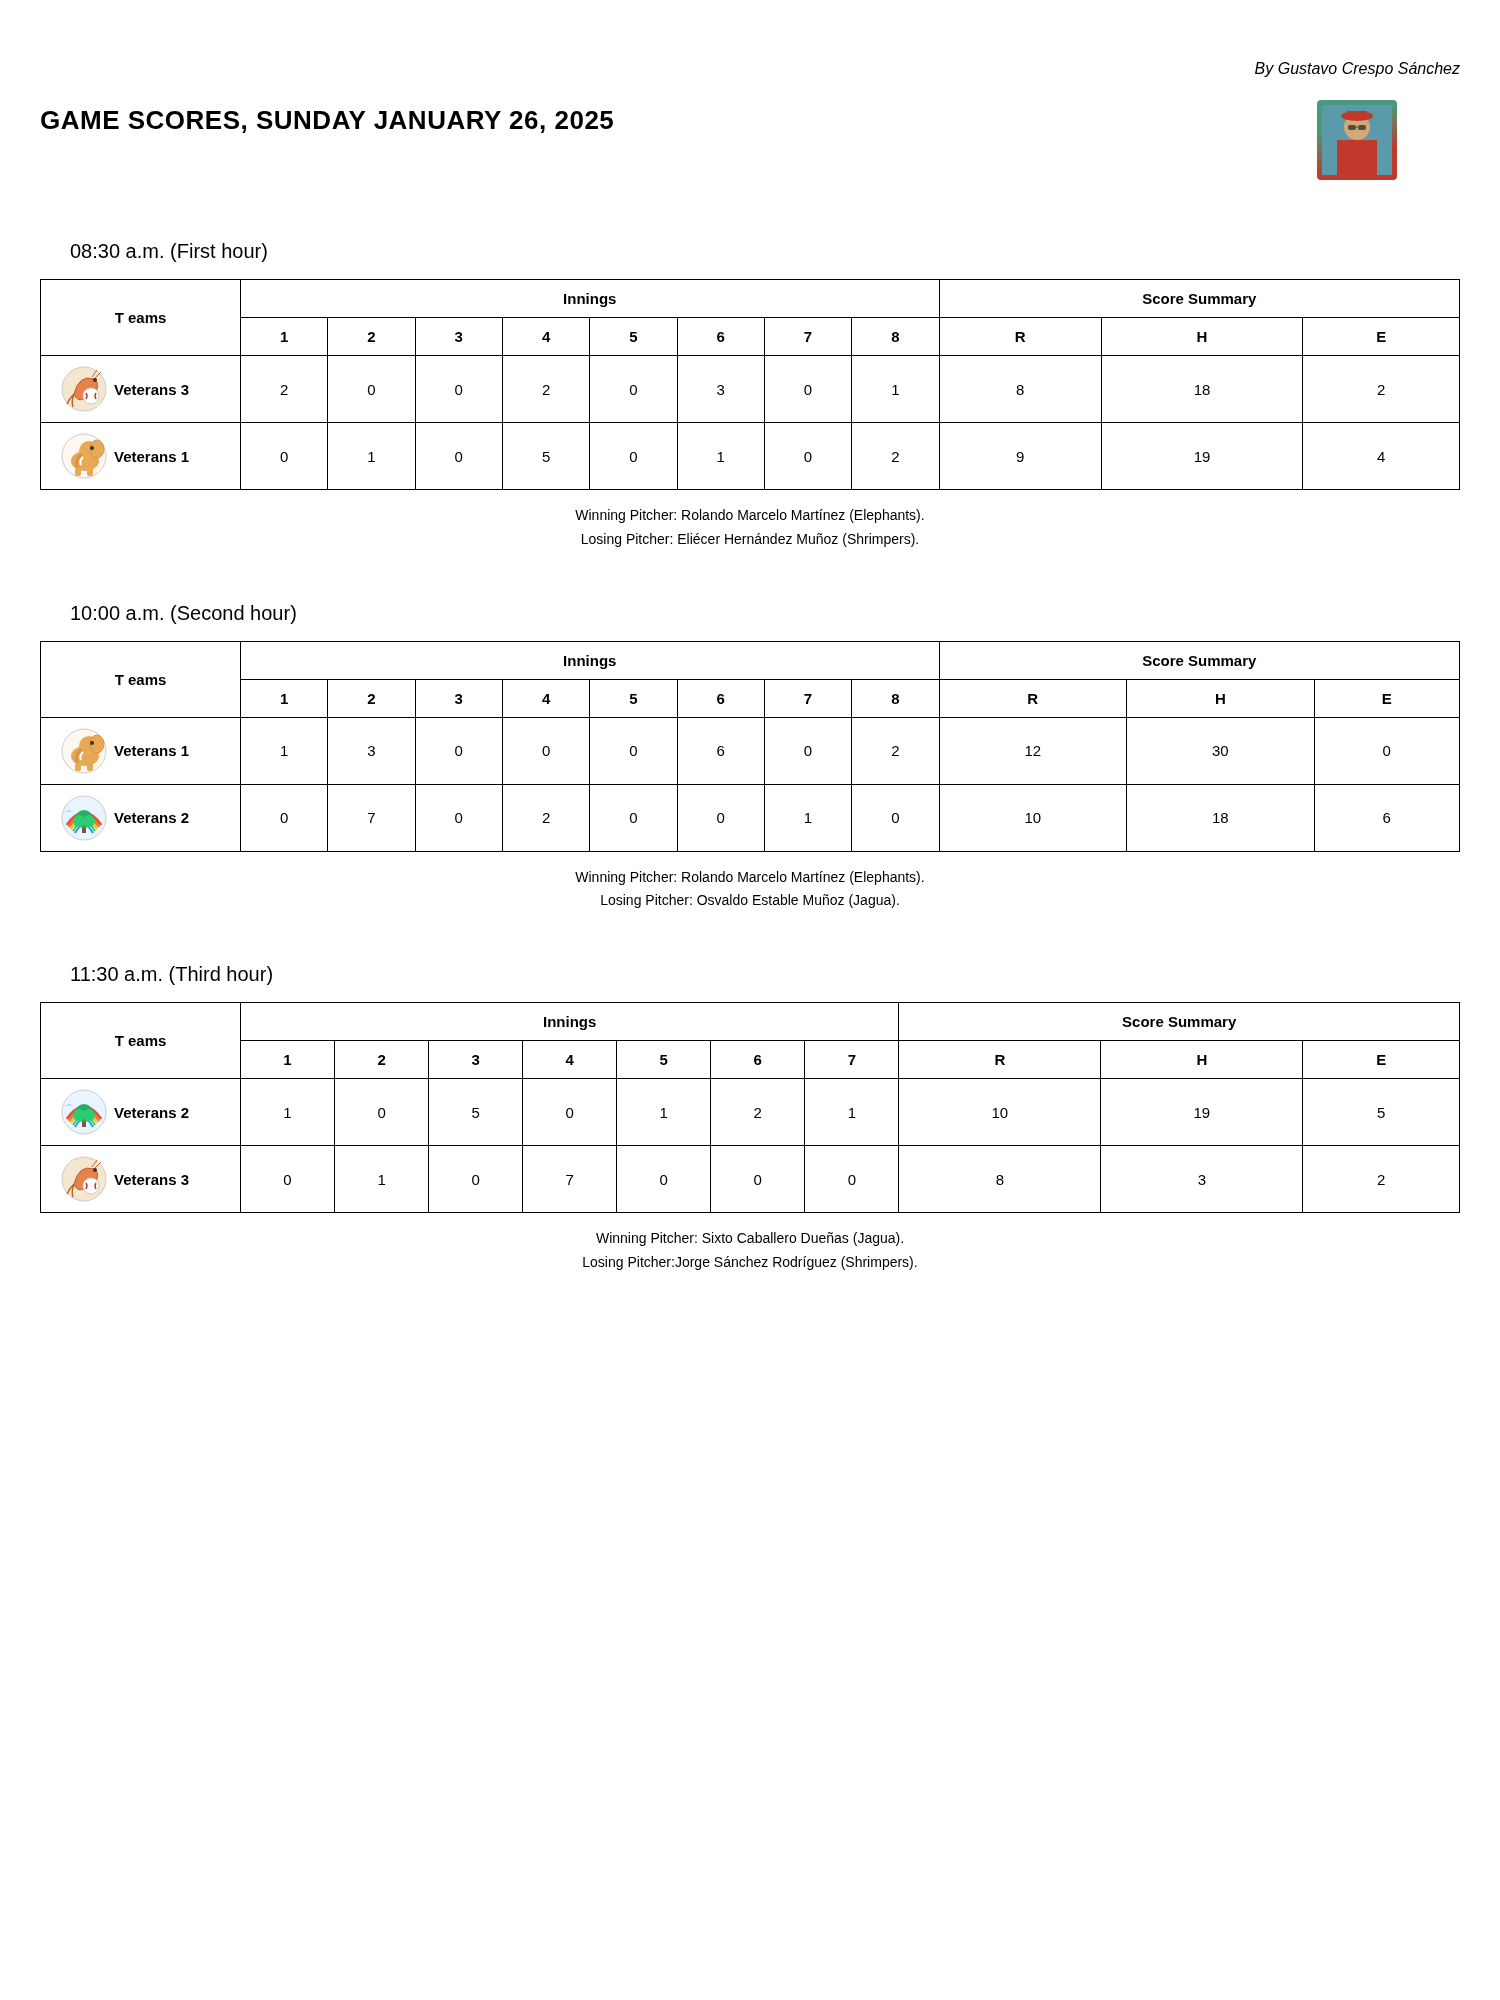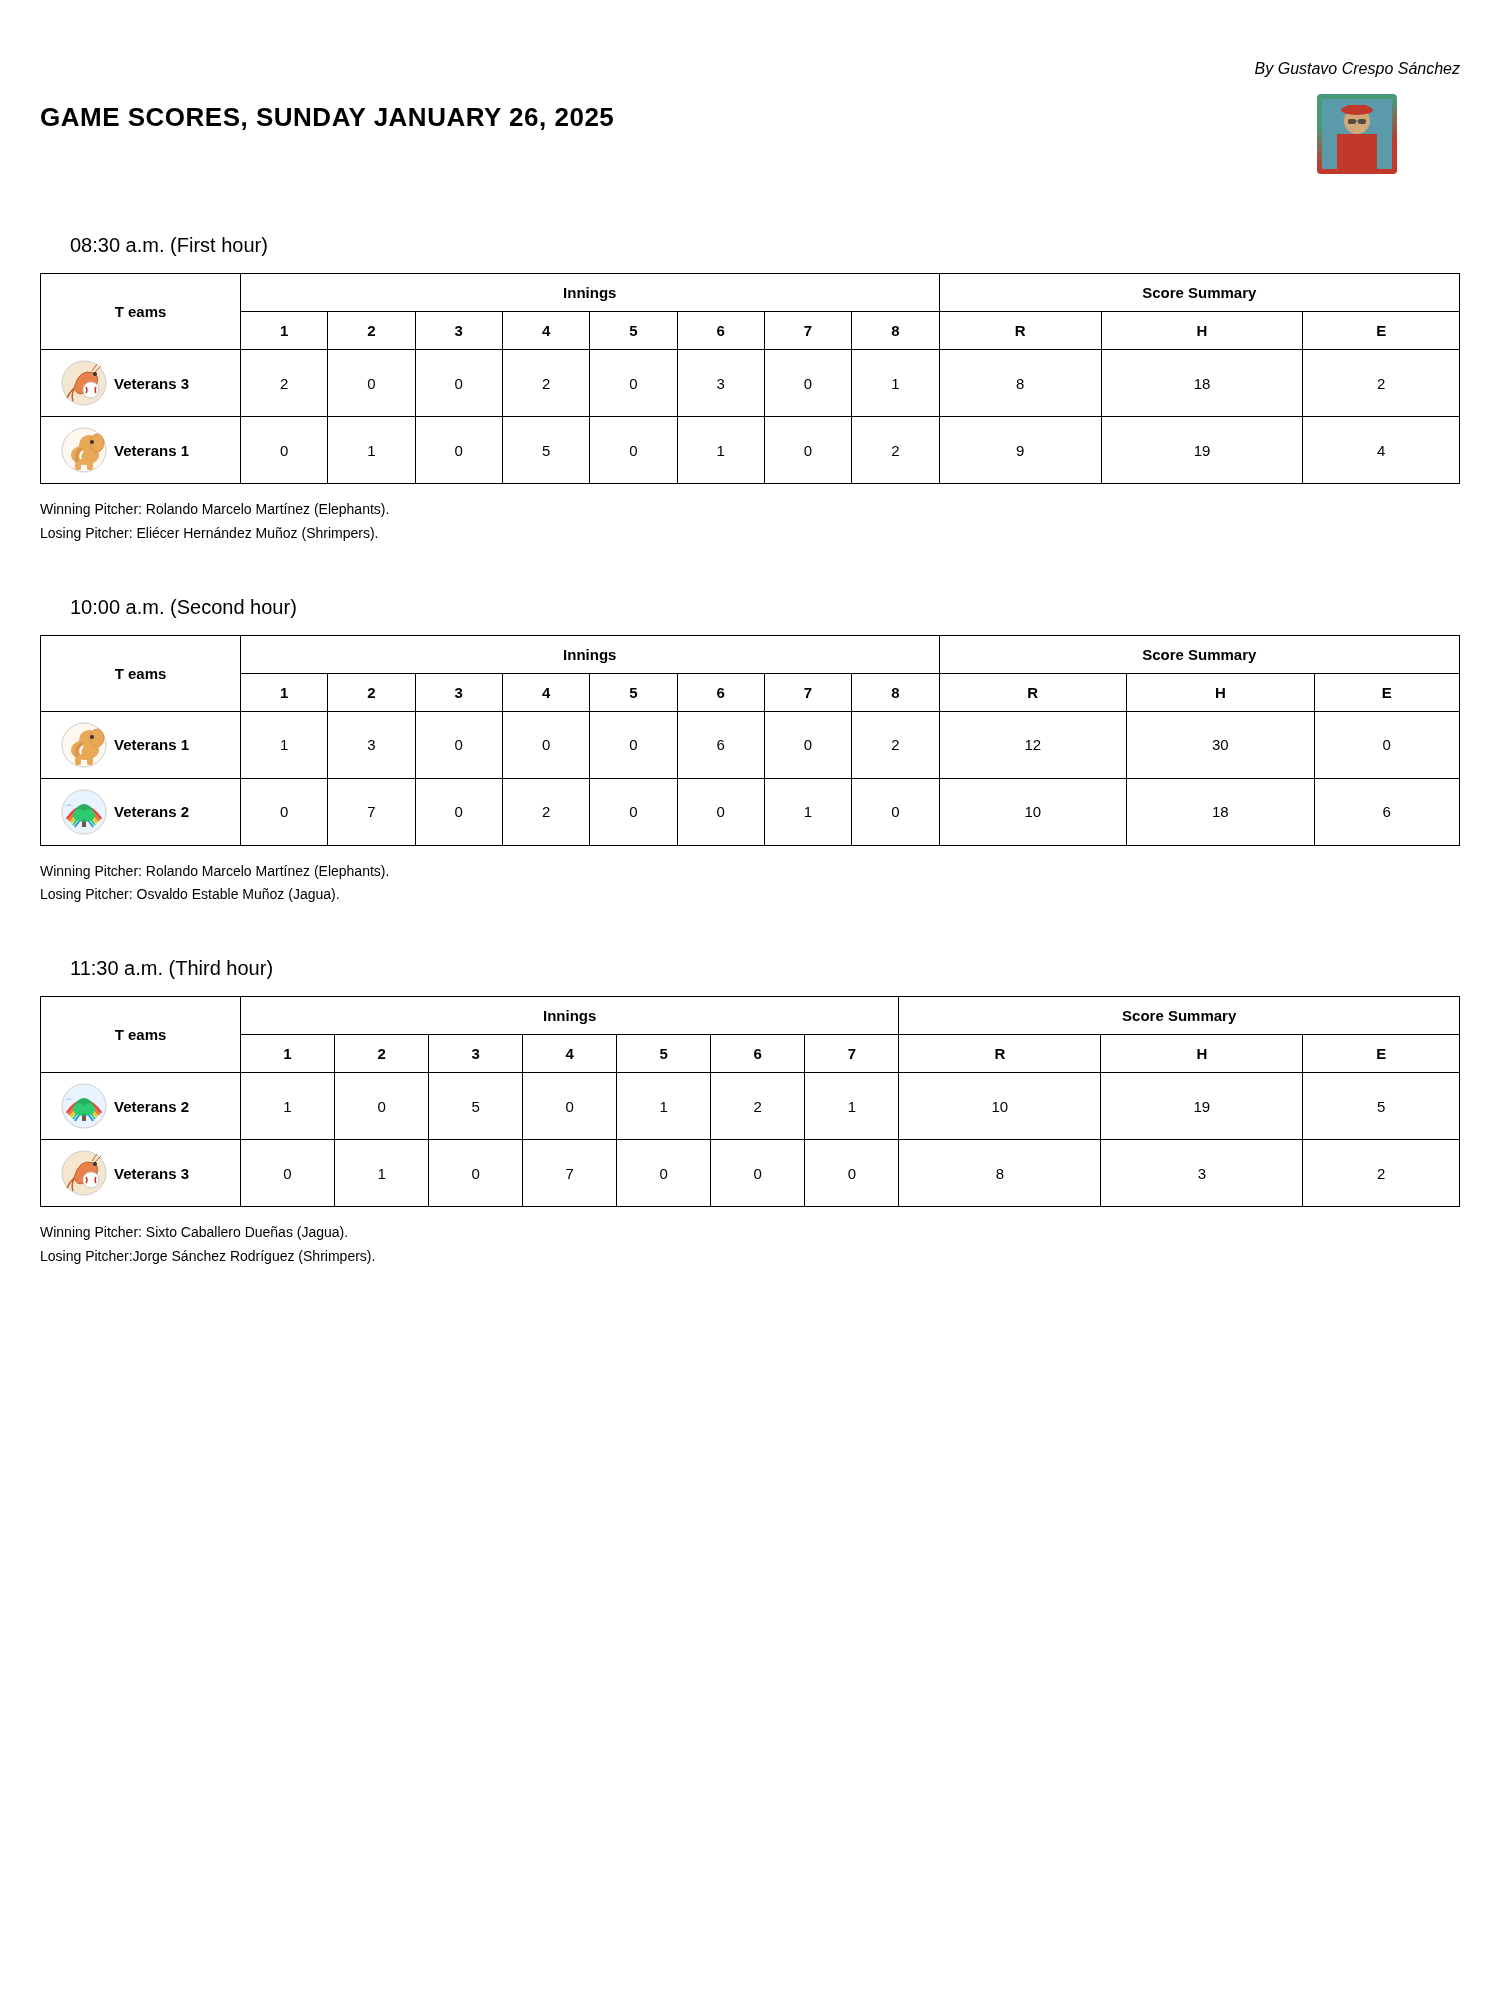--- a/index.html
+++ b/index.html
@@ -23,21 +23,21 @@
     .page-title {
       font-size: 26px;
       font-weight: bold;
       letter-spacing: 0.5px;
     }
 
     .author-block {
       display: flex;
       flex-direction: column;
       align-items: center;
-      gap: 16px;
+      gap: 22px;
     }
 
     .author-name {
       font-style: italic;
       font-size: 16px;
     }
 
     .author-photo {
       width: 80px;
       height: 80px;
@@ -108,20 +108,21 @@
     }
 
     .team-name {
       font-size: 15px;
     }
 
     .pitcher-info {
       font-size: 14px;
       margin-top: 4px;
       line-height: 1.7;
+      text-align: center;
     }
   </style>
 </head>
 <body>
 
 <div class="header-section">
   <h1 class="page-title">GAME SCORES, SUNDAY JANUARY 26, 2025</h1>
   <div class="author-block">
     <span class="author-name">By Gustavo Crespo Sánchez</span>
     <div class="author-photo">

